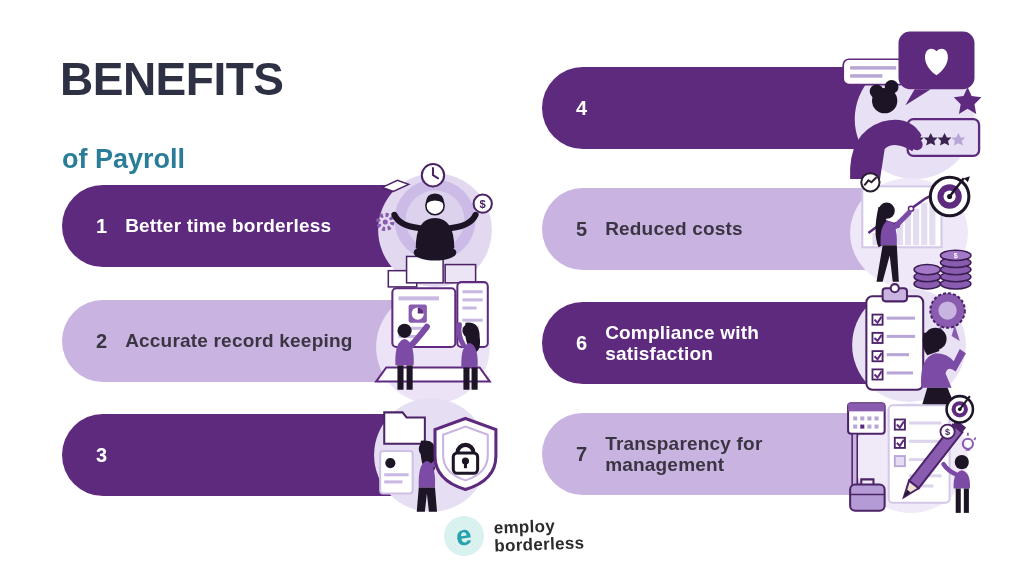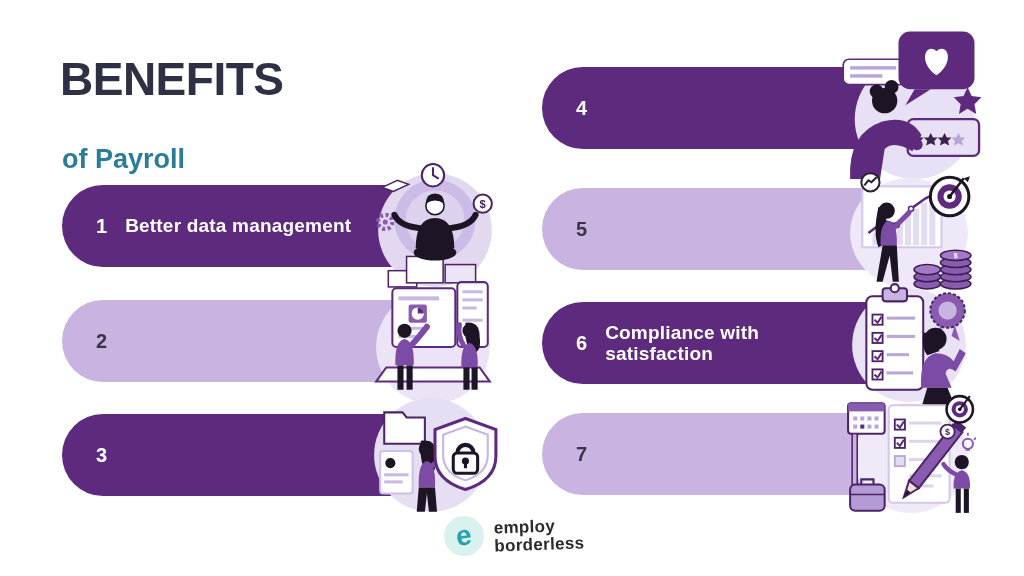--- a/index.html
+++ b/index.html
@@ -43,21 +43,21 @@
 <body>
 
 <div class="stage">
 
   <div class="title">BENEFITS</div>
   <div class="subtitle">of Payroll</div>
 
   <div class="row left" style="top:185px">
     <div class="pill dark">
       <span class="num">1</span>
-      <span class="label">Better data management</span>
+      <span class="label">Better time borderless</span>
     </div>
     <svg class="illus" viewBox="0 0 132 132">
       <circle cx="66" cy="70" r="56" fill="#e2d9f0"></circle>
       <circle cx="66" cy="60" r="40" fill="#cbbbe6"></circle>
       <circle cx="66" cy="60" r="29" fill="#ddd2ee"></circle>
       <rect x="20" y="110" width="28" height="16" fill="#fff" stroke="#4b2366" stroke-width="1.5"></rect>
       <rect x="38" y="96" width="36" height="26" fill="#fff" stroke="#4b2366" stroke-width="1.5"></rect>
       <rect x="76" y="104" width="30" height="18" fill="#ece5f6" stroke="#4b2366" stroke-width="1.5"></rect>
       <path d="M14,28 l15,-7 l11,4 l-15,7 z" fill="#fff" stroke="#4b2366" stroke-width="1.5"></path>
       <g>
@@ -79,20 +79,21 @@
         <path d="M82,68 Q101,66 106,55" stroke="#1d1526" stroke-width="6" stroke-linecap="round" fill="none"></path>
         <circle cx="66" cy="46" r="9" fill="#fff" stroke="#1d1526" stroke-width="1.5"></circle>
         <path d="M57,44 Q57,34 66,34 Q75,34 75,44 Q66,38 57,44 Z" fill="#1d1526"></path>
       </g>
     </svg>
   </div>
 
   <div class="row left" style="top:300px">
     <div class="pill light">
       <span class="num">2</span>
+      <span class="label">Accurate record keeping</span>
     </div>
     <svg class="illus" viewBox="0 0 132 132">
       <circle cx="64" cy="72" r="56" fill="#ece4f6"></circle>
       <g>
         <rect x="24" y="14" width="62" height="58" rx="4" fill="#fff" stroke="#5e2a7e" stroke-width="2"></rect>
         <rect x="30" y="22" width="40" height="4" fill="#c9b9e2"></rect>
         <rect x="30" y="52" width="30" height="3" fill="#c9b9e2"></rect>
         <rect x="30" y="60" width="22" height="3" fill="#c9b9e2"></rect>
         <rect x="40" y="30" width="18" height="18" rx="2" fill="#8a5cb0"></rect>
         <circle cx="49" cy="39" r="6" fill="#fff"></circle>
@@ -190,20 +191,21 @@
         <circle cx="44" cy="64" r="11" fill="#1d1526"></circle>
         <path d="M14,132 Q12,92 42,82 Q66,76 76,94 L68,108 Q52,98 44,106 L40,132 Z" fill="#5e2a7e"></path>
         <circle cx="72" cy="102" r="5" fill="#5e2a7e"></circle>
       </g>
     </svg>
   </div>
 
   <div class="row right" style="top:188px">
     <div class="pill light">
       <span class="num">5</span>
+      <span class="label">Reduced costs</span>
     </div>
     <svg class="illus" viewBox="0 0 132 132">
       <ellipse cx="66" cy="70" rx="58" ry="54" fill="#efe8f8"></ellipse>
       <g>
         <rect x="20" y="24" width="78" height="60" fill="#fff" stroke="#d4c8e8" stroke-width="2"></rect>
         <g fill="#e4dcf0">
           <rect x="30" y="70" width="6" height="12"></rect>
             <rect x="38" y="66" width="6" height="16"></rect>
           <rect x="46" y="62" width="6" height="20"></rect>
             <rect x="54" y="56" width="6" height="26"></rect>
@@ -288,20 +290,21 @@
         <path d="M80,56 Q78,72 84,78 L96,74 Q92,64 96,56 Z" fill="#1d1526"></path>
         <path d="M78,110 Q76,80 92,76 Q104,76 110,84 L116,72 L122,76 L112,94 Q104,88 102,96 L108,110 Z" fill="#7b4ba6"></path>
         <path d="M84,110 L78,130 L112,130 L104,110 Z" fill="#1d1526"></path>
       </g>
     </svg>
   </div>
 
   <div class="row right" style="top:413px">
     <div class="pill light">
       <span class="num">7</span>
+      <span class="label">Transparency for management</span>
     </div>
     <svg class="illus" viewBox="0 0 132 132">
       <ellipse cx="68" cy="70" rx="56" ry="54" fill="#f0e9f8"></ellipse>
       <g>
         <rect x="6" y="16" width="36" height="30" rx="3" fill="#fff" stroke="#4b2366" stroke-width="2"></rect>
         <rect x="6" y="16" width="36" height="8" fill="#8a5cb0"></rect>
         <g fill="#b9a6d8">
           <rect x="11" y="29" width="4" height="4"></rect>
             <rect x="18" y="29" width="4" height="4"></rect>
           <rect x="25" y="29" width="4" height="4"></rect>

